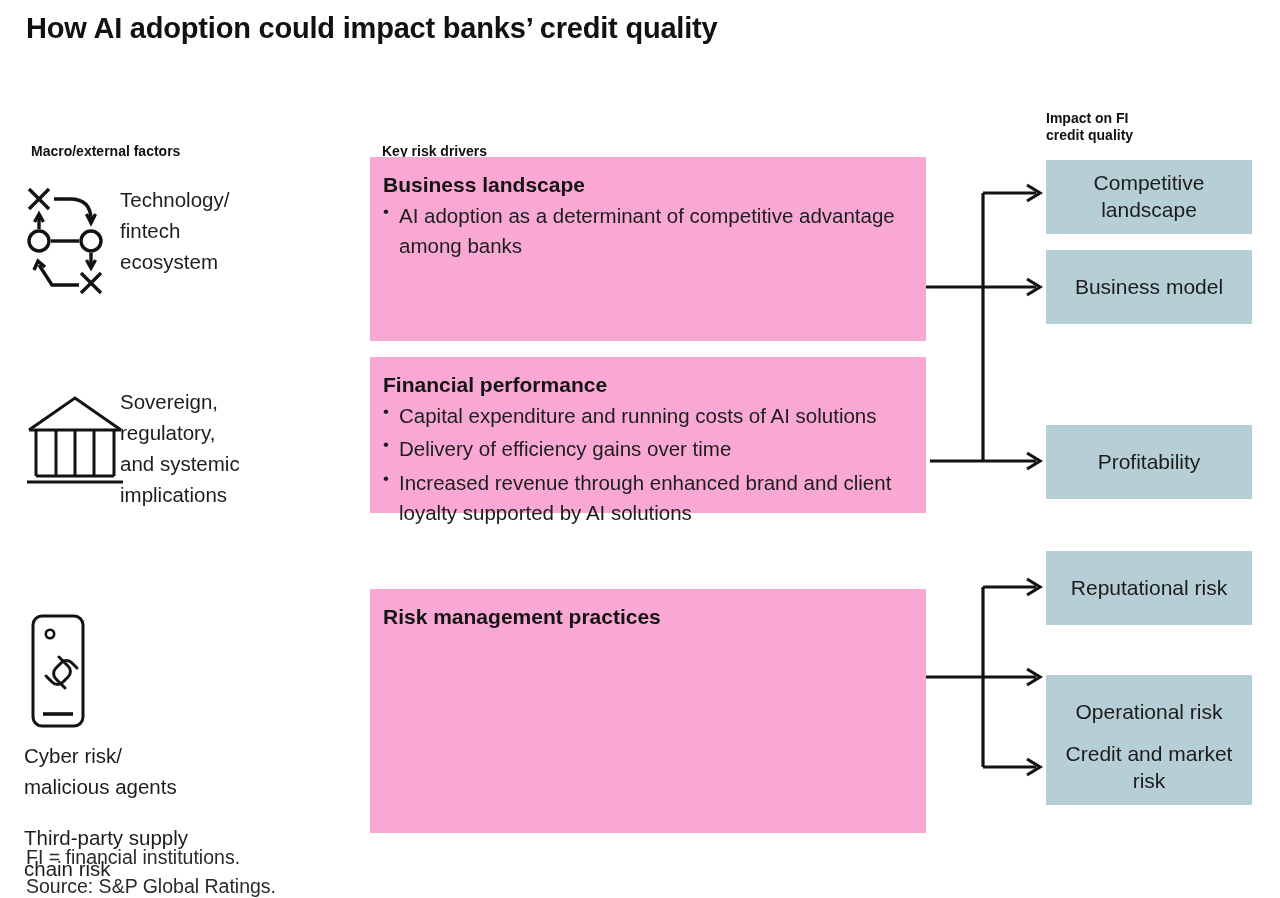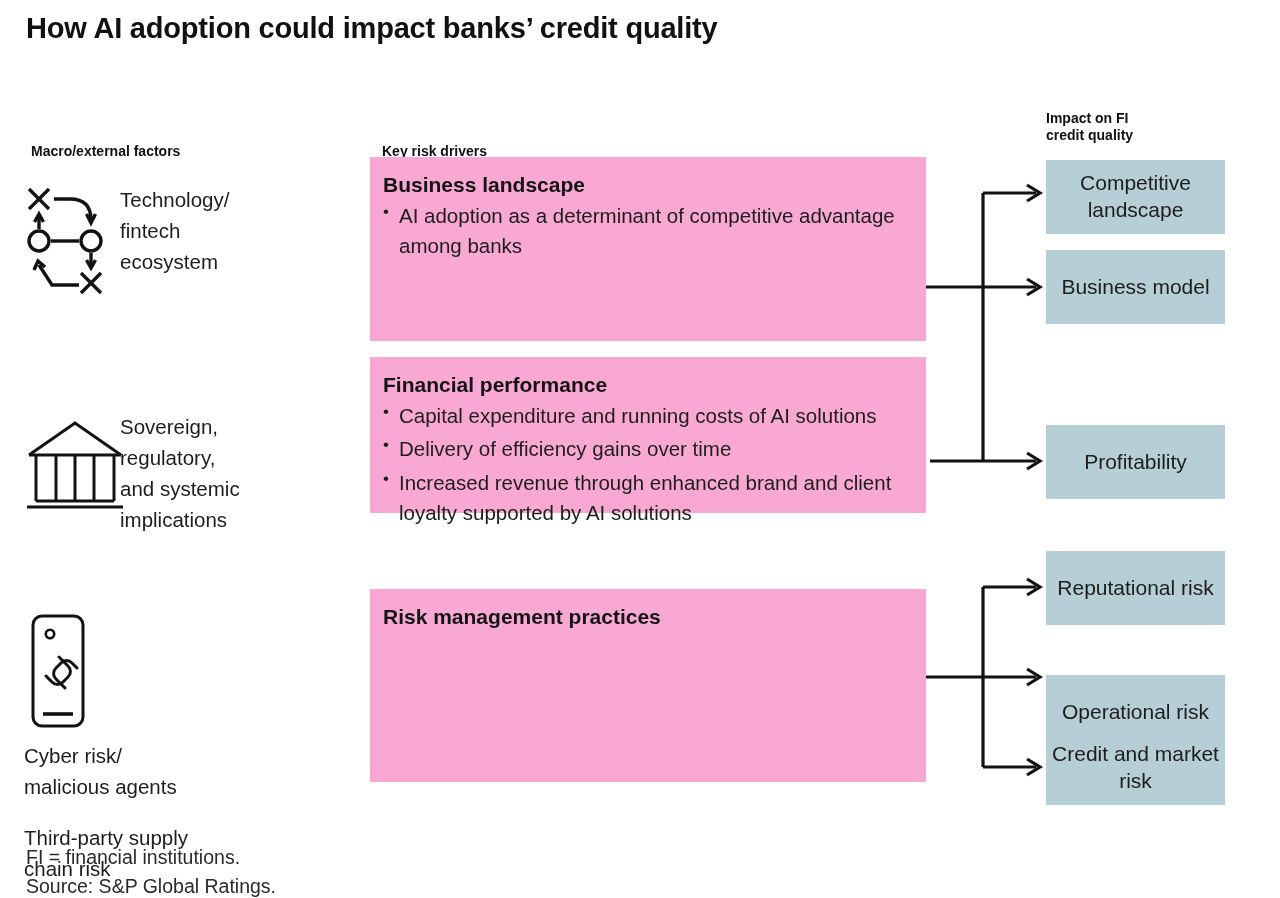--- a/index.html
+++ b/index.html
@@ -44,21 +44,21 @@
 
   
   .macro-row {
     position: absolute;
     left: 24px;
     display: flex;
     align-items: flex-start;
     width: 340px;
   }
   #macro-row-0 { top: 182px; }
-  #macro-row-1 { top: 409px; }
+  #macro-row-1 { top: 384px; }
   #macro-row-2 { top: 610px; flex-direction: column; }
 
   .macro-icon {
     width: 96px;
     flex: 0 0 96px;
     display: block;
   }
   .macro-texts {
     padding-top: 2px;
   }
@@ -74,21 +74,21 @@
   .driver-box {
     position: absolute;
     left: 370px;
     width: 556px;
     background: #f9a8d4;
     box-sizing: border-box;
     padding: 14px 16px 14px 13px;
   }
   #driver-box-0 { top: 157px; height: 184px; }
   #driver-box-1 { top: 357px; height: 156px; }
-  #driver-box-2 { top: 589px; height: 193px; }
+  #driver-box-2 { top: 589px; height: 244px; }
 
   .driver-title {
     font-size: 21px;
     font-weight: 600;
     color: #141414;
     margin-bottom: 3px;
     line-height: 1.3;
   }
   .driver-list {
     list-style: none;
@@ -109,21 +109,21 @@
     left: 0;
     top: -1px;
     font-size: 17px;
     color: #1d1d1d;
   }
 
   
   .impact-box {
     position: absolute;
     left: 1046px;
-    width: 179px;
+    width: 206px;
     background: #b6ced6;
     box-sizing: border-box;
     display: flex;
     align-items: center;
     justify-content: center;
     text-align: center;
     font-size: 21px;
     line-height: 1.27;
     color: #1d1d1d;
     padding: 4px 6px;

